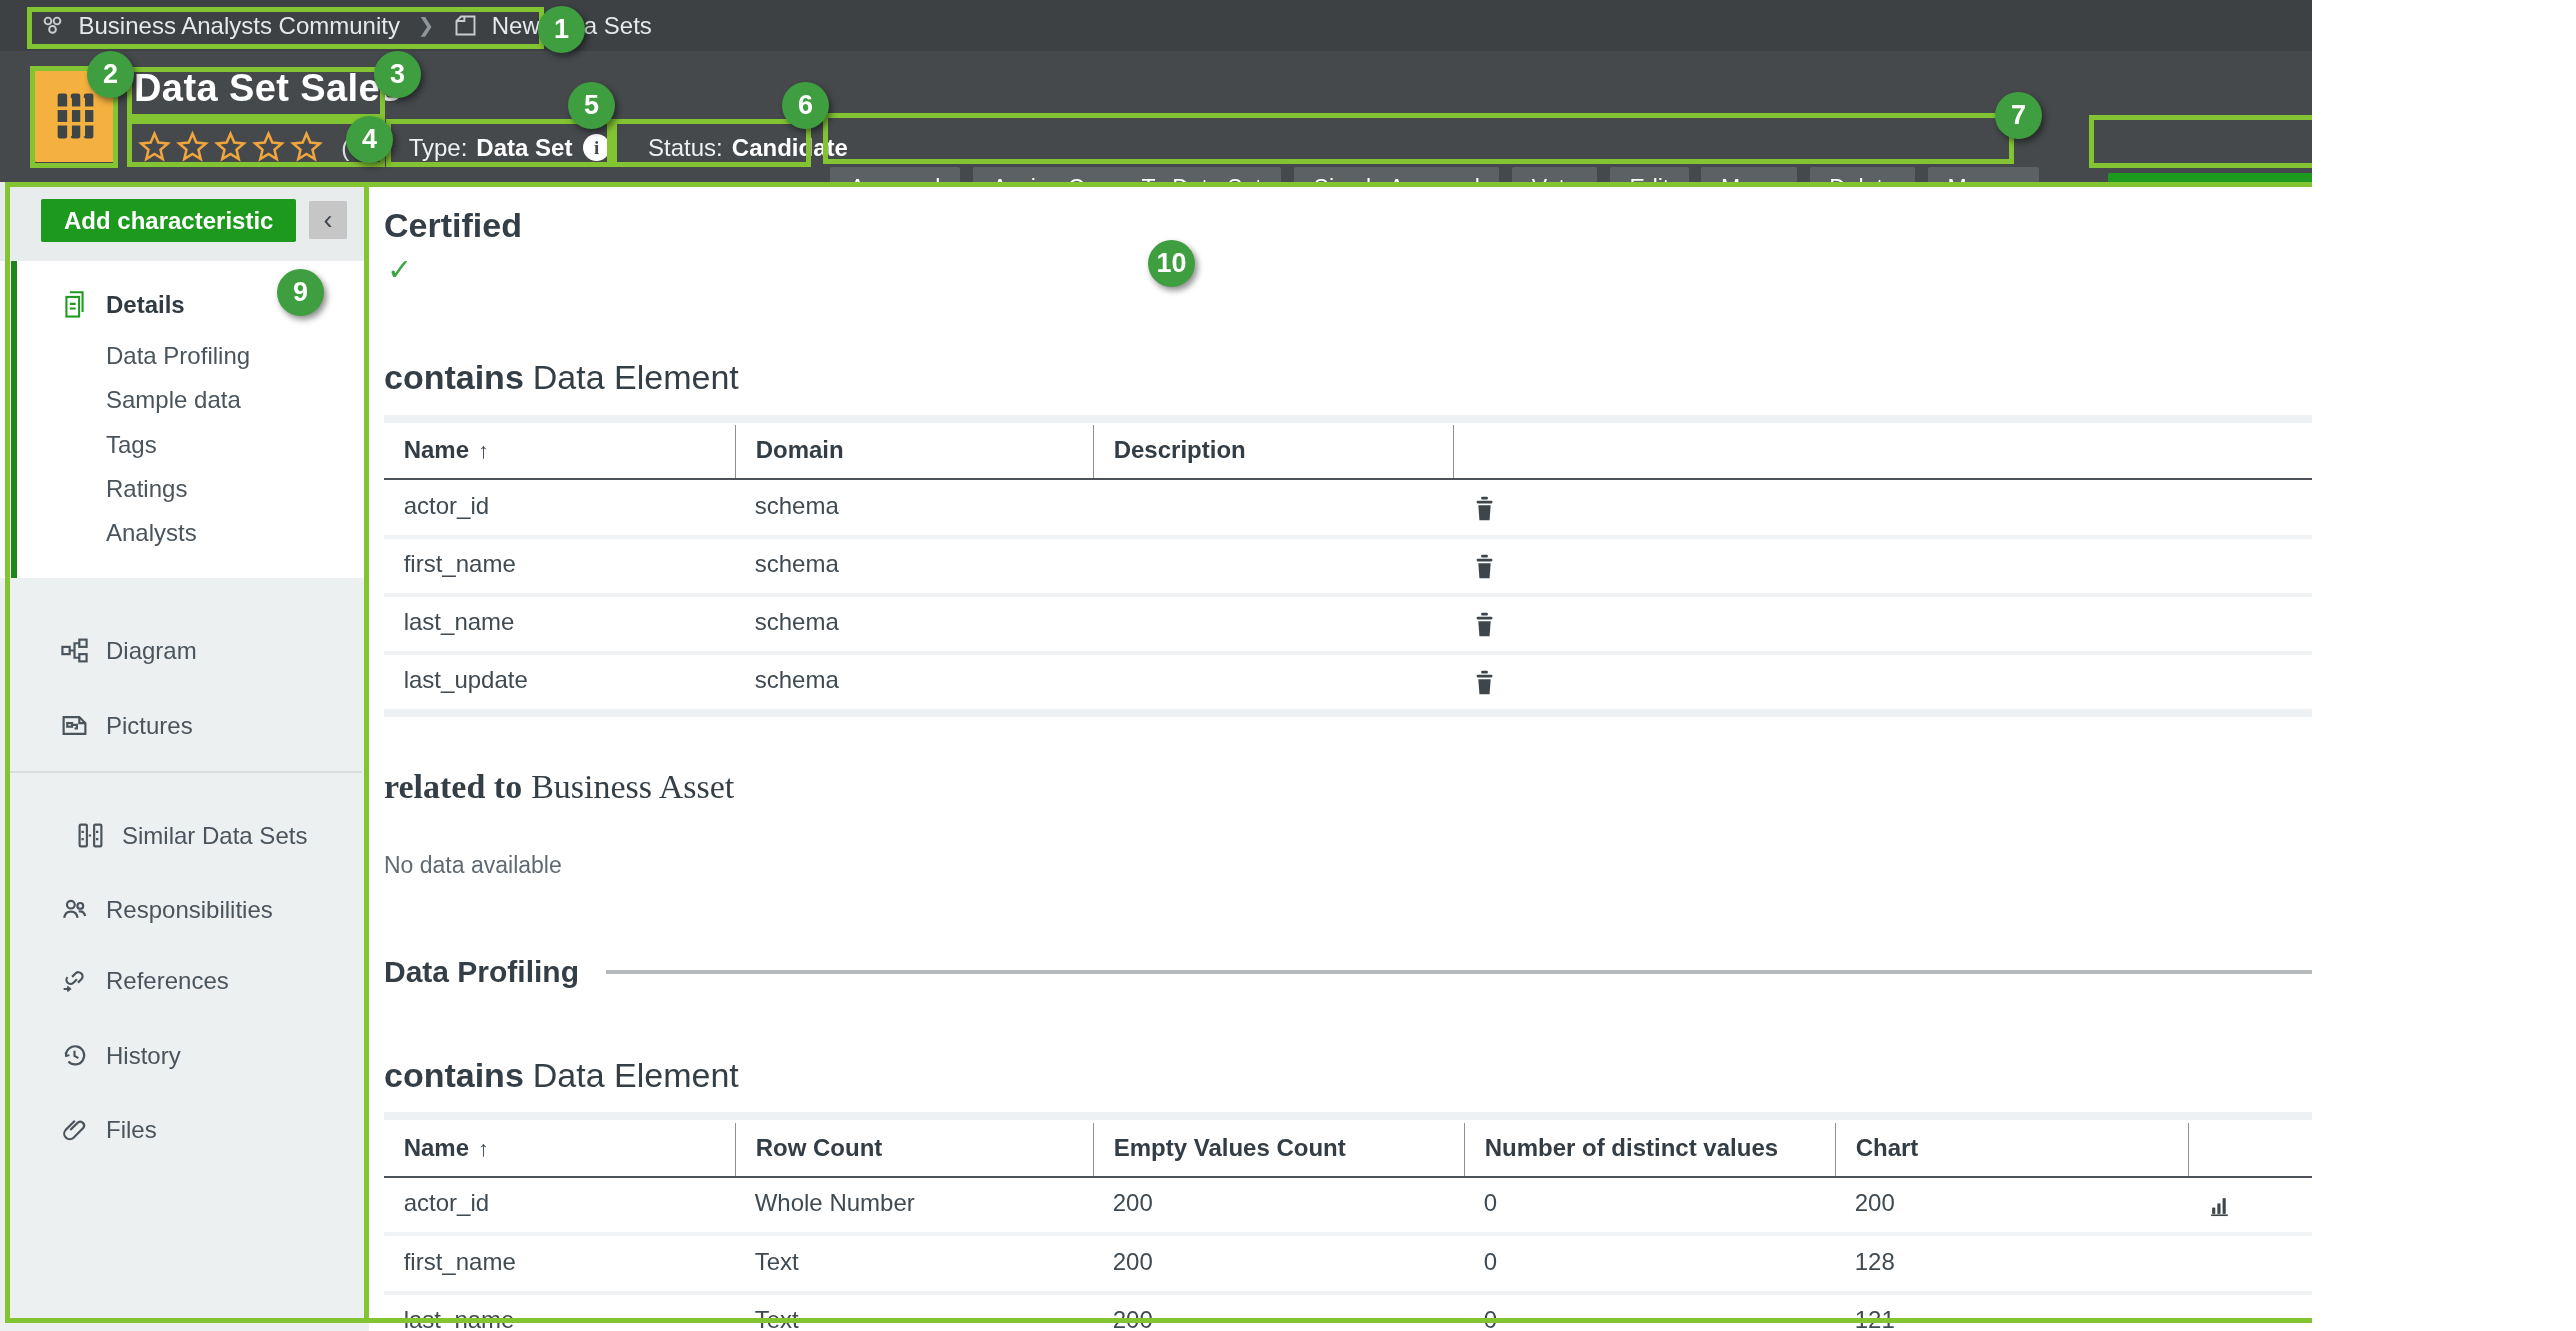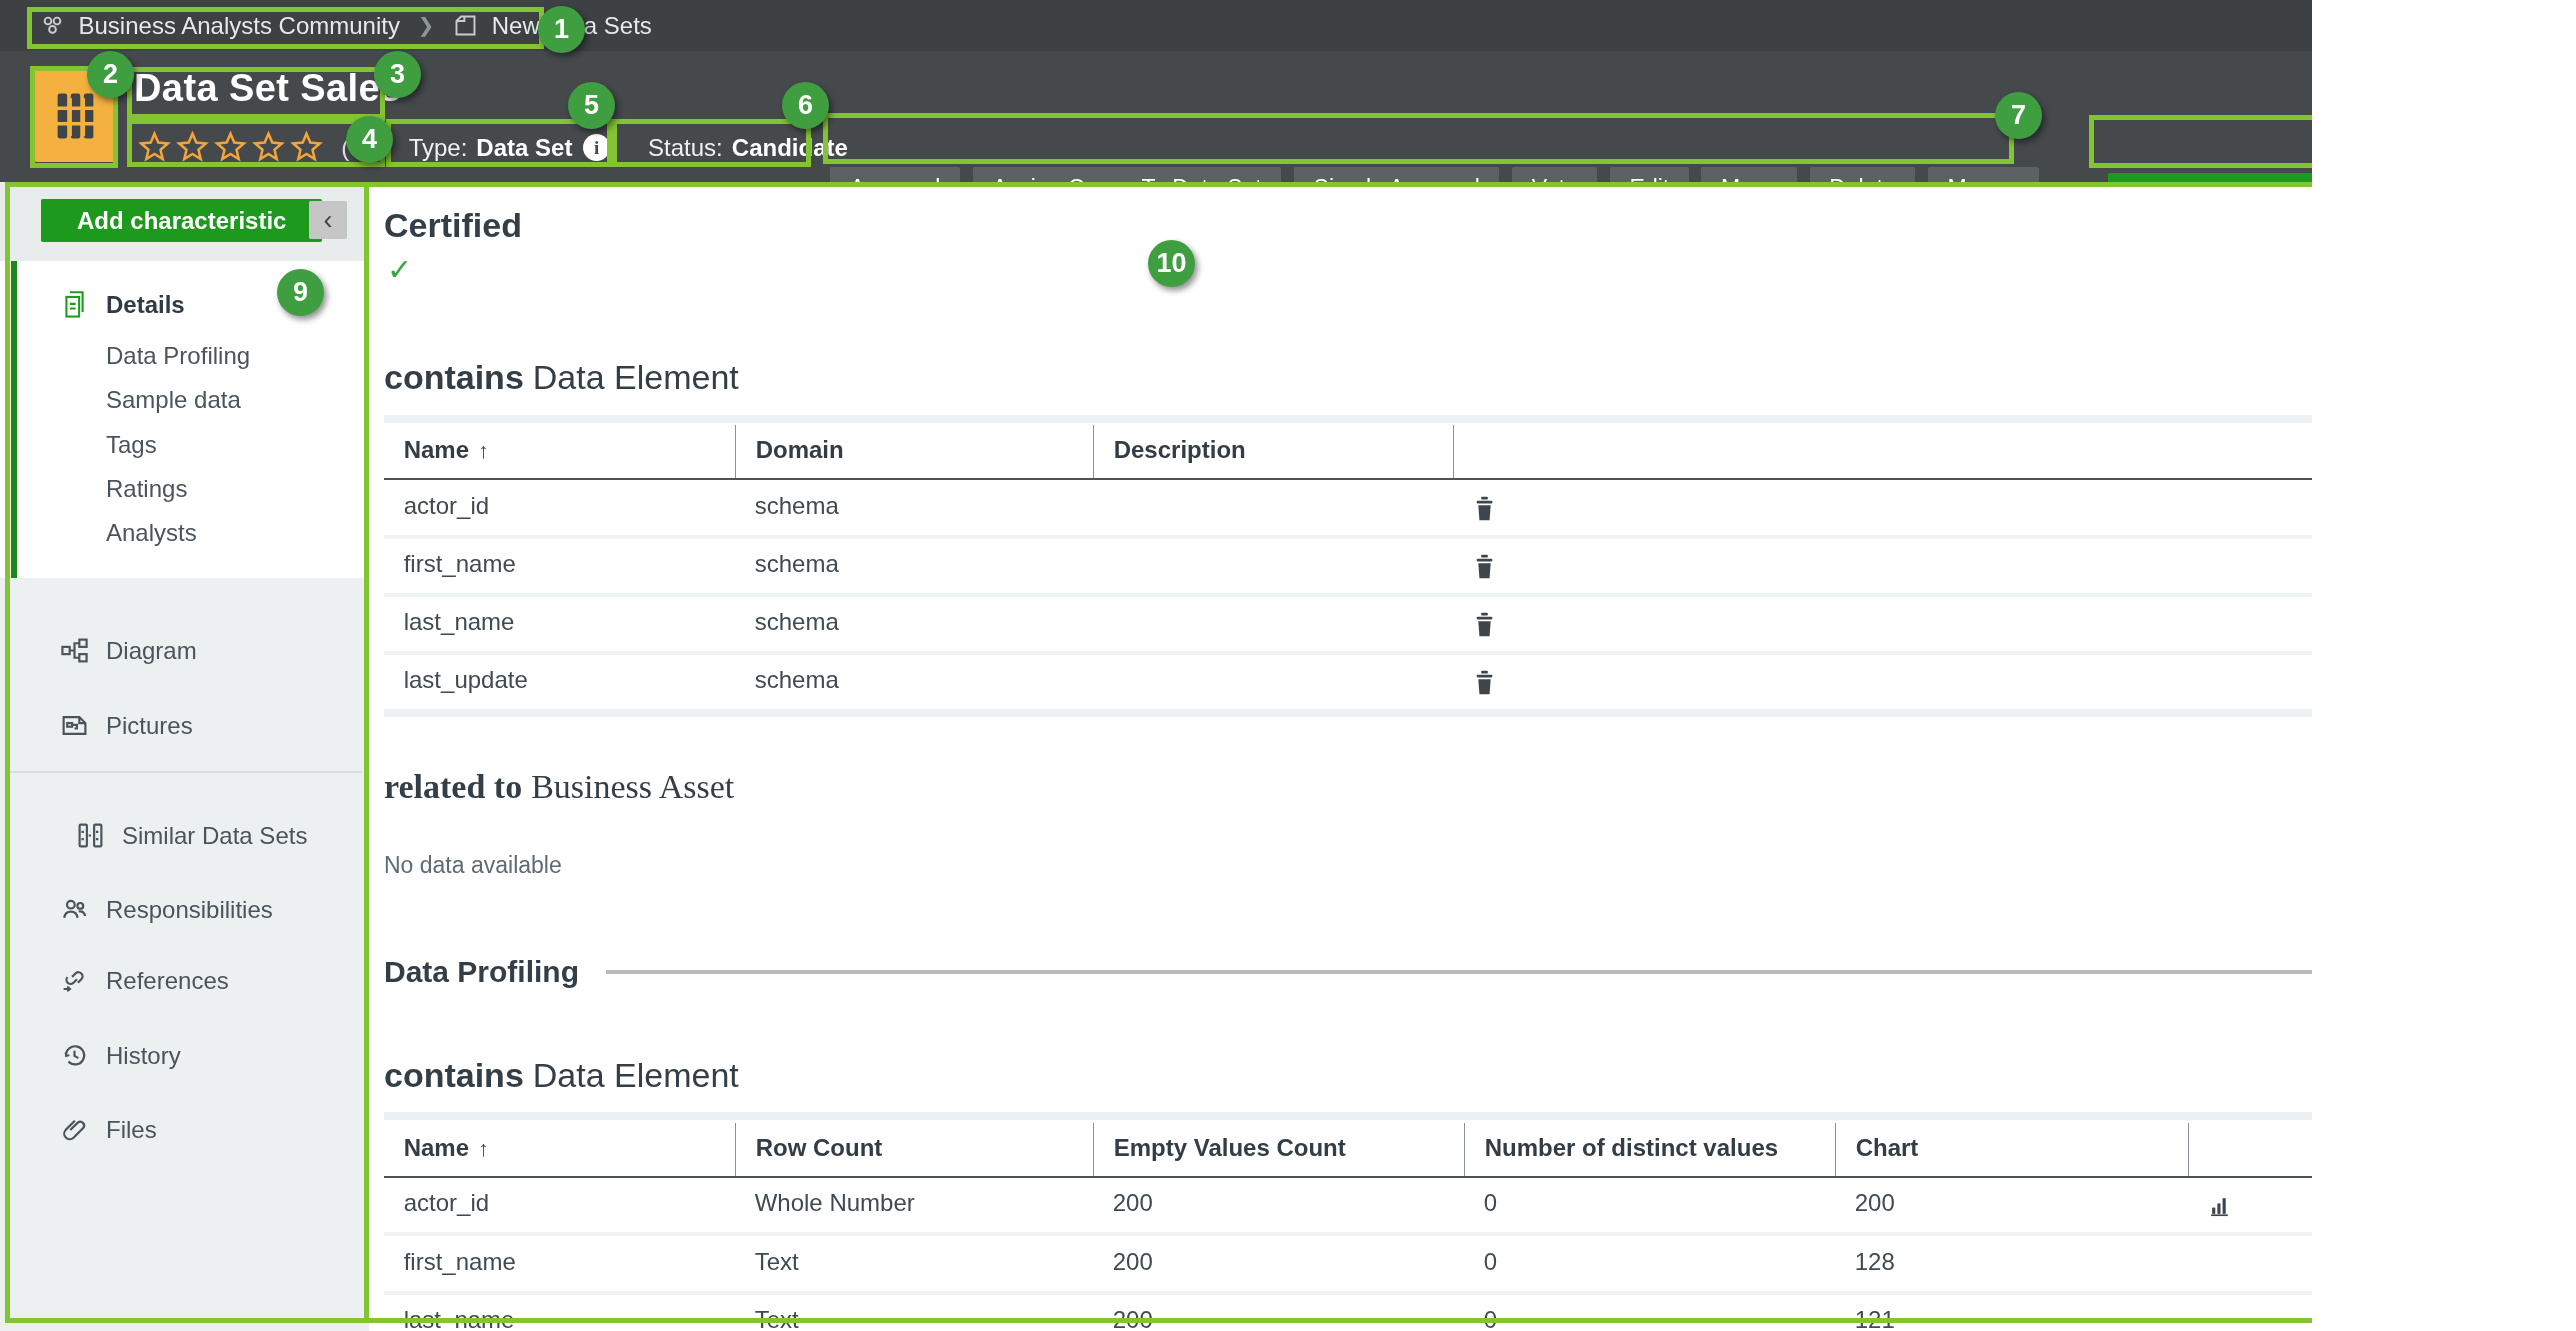--- a/index.html
+++ b/index.html
@@ -24,21 +24,21 @@
   .abtn{height:42px;background:#5c6164;color:#fff;font-size:23px;border:none;border-radius:1.8px;
         display:flex;align-items:center;padding:0 19.7px;white-space:nowrap;cursor:pointer;}
   .abtn .caret{margin-left:10.7px;font-size:18px;}
   .basket-btn{position:absolute;left:2108px;top:122px;height:41px;background:#1d9a1d;color:#fff;border:none;
         border-radius:1.8px;font-size:24px;font-weight:bold;display:flex;align-items:center;gap:14.3px;padding:0 25px;cursor:pointer;}
   
   .content{position:absolute;left:0;top:182px;width:2576px;height:1150px;display:flex;background:#fff;}
   .sidebar{position:relative;width:369px;height:1150px;background:#edf0f1;flex:none;}
   .sb-strip{position:absolute;left:0;top:0;width:369px;height:79px;background:#e9eced;}
   .addchar{position:absolute;left:41px;top:17px;height:43px;background:#1d9a1d;color:#fff;border:none;border-radius:1.8px;
-           font-size:24px;font-weight:bold;padding:0 36px;cursor:pointer;}
+           font-size:24px;font-weight:bold;padding:0 23px;cursor:pointer;}
   .sb-collapse{position:absolute;left:309px;top:19px;width:38px;height:38px;background:#c6c6c6;border:none;border-radius:1.8px;
            color:#3f464b;font-size:27px;line-height:38px;text-align:center;cursor:pointer;padding:0;}
   .sb-white{position:absolute;left:0;top:79px;width:369px;height:317px;background:#fff;}
   .sb-activebar{position:absolute;left:10.7px;top:79px;width:6.3px;height:317px;background:#1c871c;}
   .sb-item{position:absolute;left:0;width:369px;height:45px;display:flex;align-items:center;cursor:pointer;}
   .sb-item .ic{position:absolute;left:59px;width:30px;height:30px;display:flex;align-items:center;justify-content:center;}
   .sb-item .tx{position:absolute;left:106px;font-size:24px;color:#4a545c;white-space:nowrap;}
   .sb-item .tx.bold{font-weight:bold;color:#2f3a42;}
   .sb-div{position:absolute;left:7.2px;width:355px;height:1.8px;background:#d9dddf;}
   .main{position:relative;flex:1;height:1150px;background:#fff;overflow:hidden;}

